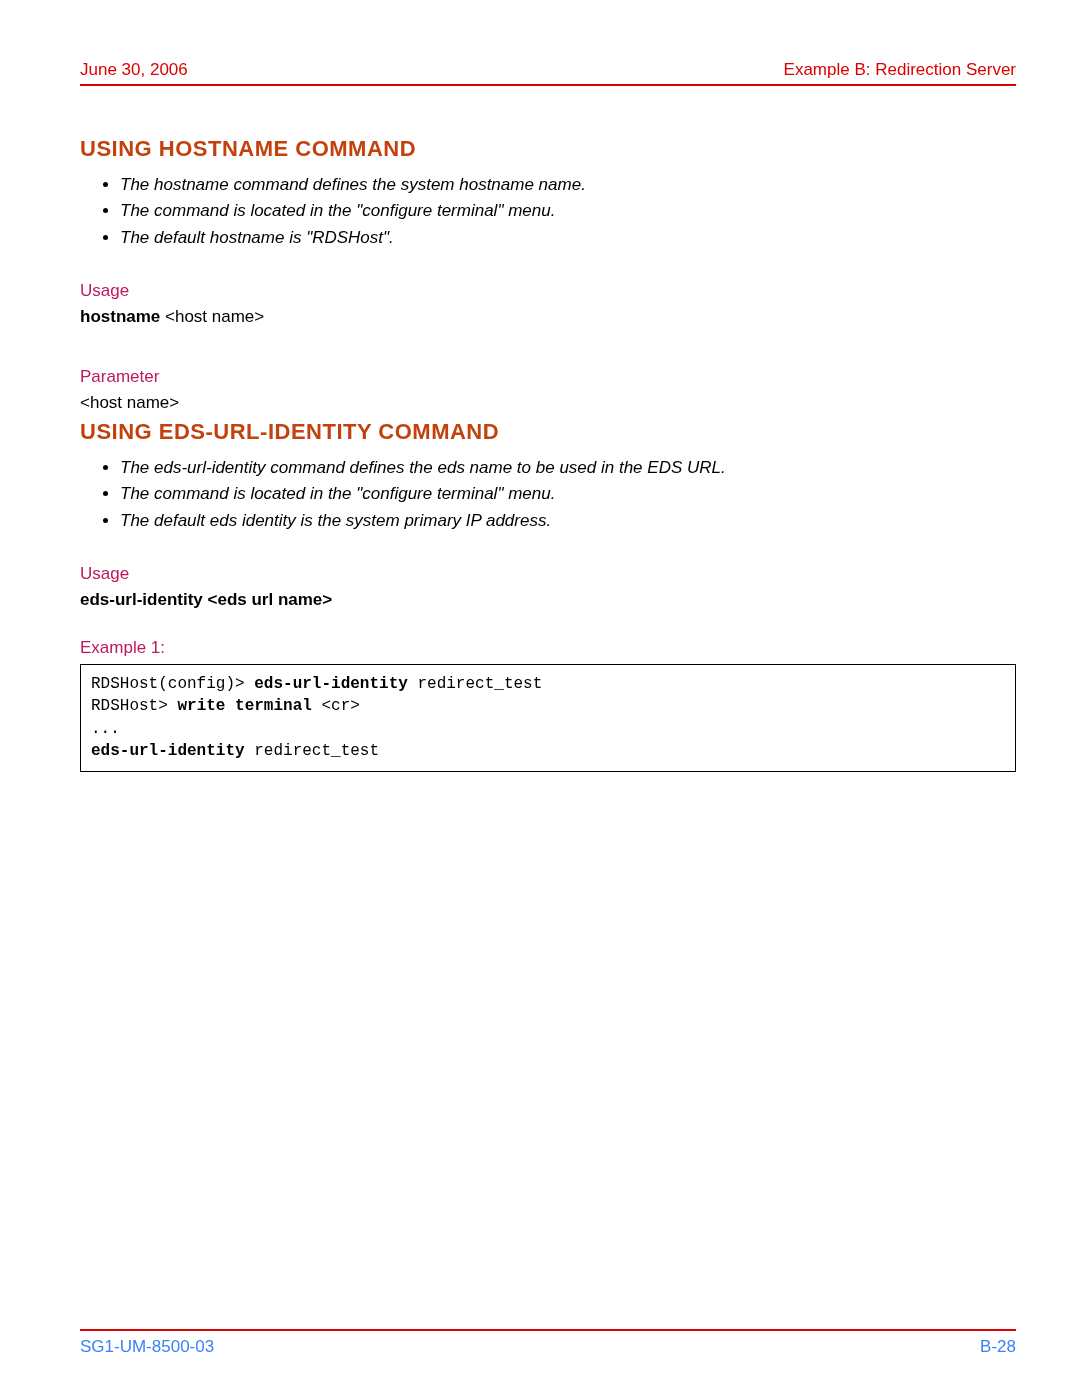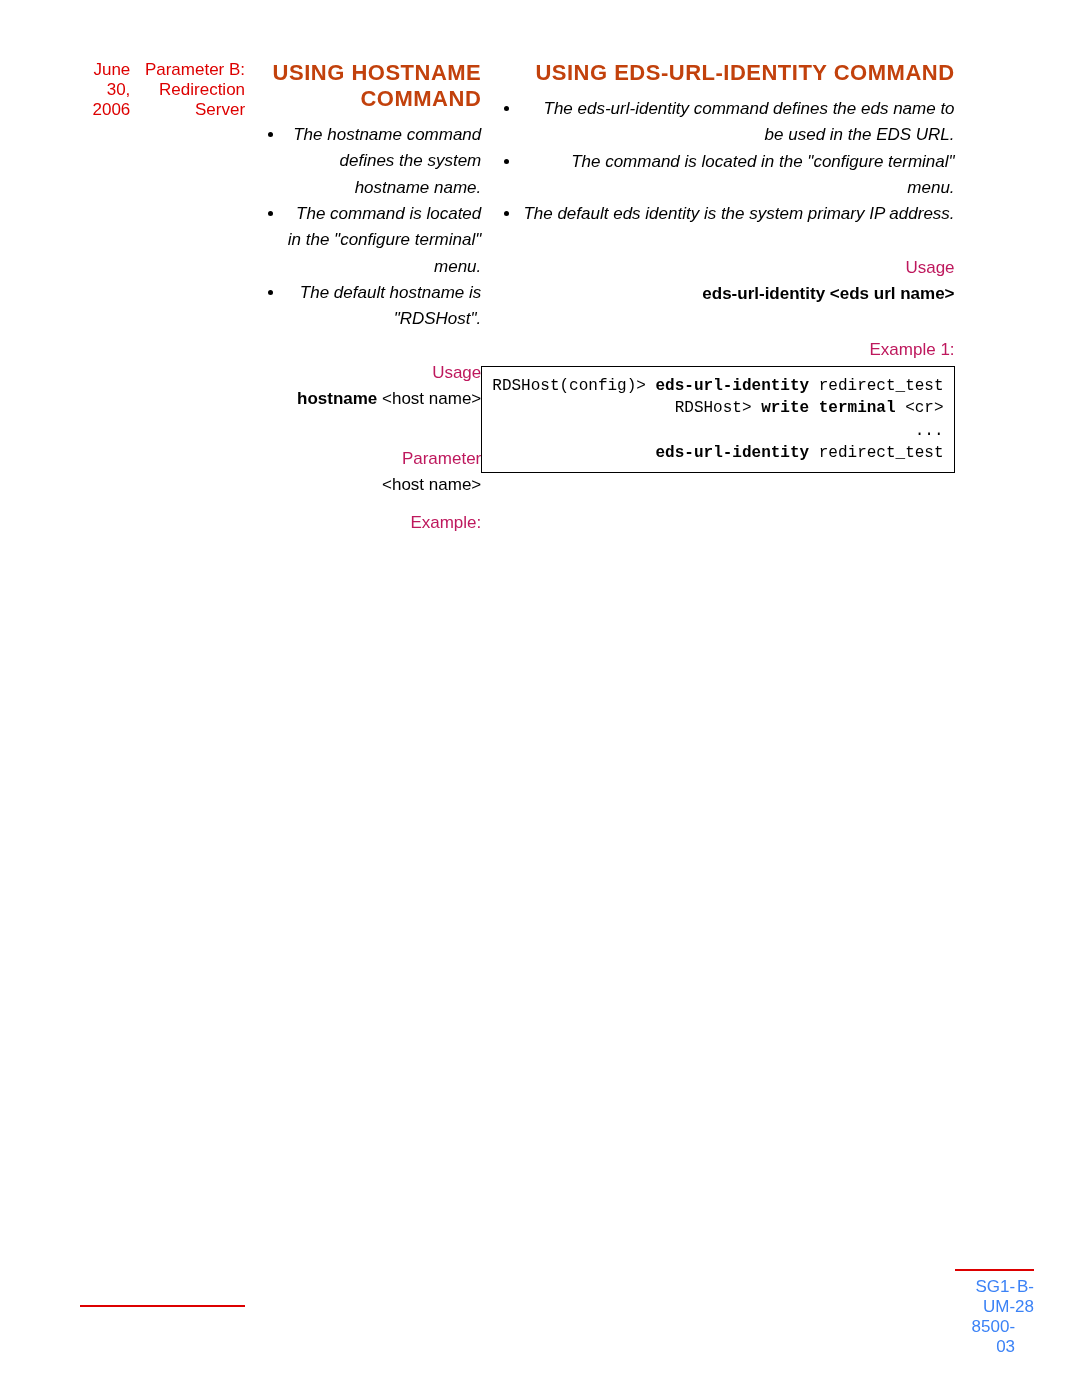--- a/index.html
+++ b/index.html
@@ -6,25 +6,24 @@
     margin: 0;
     padding: 0;
     font-family: Arial, Helvetica, sans-serif;
     background: #fff;
     color: #000;
   }
   .page {
     width: 1080px;
     height: 1397px;
     box-sizing: border-box;
-    padding: 60px 46px 40px 80px;
+    padding: 60px 64px 40px 80px;
     position: relative;
     display: flex;
-    flex-direction: row;
-    text-align: right;
+    flex-direction: column;
   }
   .header {
     display: flex;
     justify-content: space-between;
     font-size: 17px;
     color: #d00;
     padding-bottom: 4px;
     border-bottom: 2px solid #d00;
     margin-bottom: 50px;
   }
@@ -80,56 +79,55 @@
   }
   b { font-weight: bold; }
 </style>
 </head>
 <body>
 
 <div class="page">
 
   <div class="header">
     <span>June 30, 2006</span>
-    <span>Parameter B: Redirection Server</span>
+    <span>Example B: Redirection Server</span>
   </div>
 
   <div>
     <div class="section-title">USING HOSTNAME COMMAND</div>
     <ul class="bullets">
       <li>The hostname command defines the system hostname name.</li>
       <li>The command is located in the "configure terminal" menu.</li>
       <li>The default hostname is "RDSHost".</li>
     </ul>
 
     <div class="sub-label">Usage</div>
     <div class="usage-line">
       <b>hostname</b><span> &lt;host name&gt;</span>
     </div>
 
     <div class="sub-label" style="margin-top:40px">Parameter</div>
     <div class="usage-line">&lt;host name&gt;</div>
 
-    <div class="sub-label">Example:</div>
   </div>
 
   <div>
     <div class="section-title">USING EDS-URL-IDENTITY COMMAND</div>
     <ul class="bullets">
       <li>The eds-url-identity command defines the eds name to be used in the EDS URL.</li>
       <li>The command is located in the "configure terminal" menu.</li>
       <li>The default eds identity is the system primary IP address.</li>
     </ul>
 
     <div class="sub-label">Usage</div>
     <div class="usage-line">
       <b>eds-url-identity &lt;eds url name&gt;</b>
     </div>
 
-    <div class="sub-label" style="margin-top:36px">Example 1:</div>
+    <div class="sub-label" style="margin-top:28px">Example 1:</div>
     <div class="codebox codebox-last"><span>RDSHost(config)&gt; </span><b>eds-url-identity</b><span> redirect_test</span>
 <span>RDSHost&gt; </span><b>write terminal</b><span> &lt;cr&gt;</span>
 <span>...</span>
 <b>eds-url-identity</b><span> redirect_test</span></div>
   </div>
 
   <div class="footer">
     <span>SG1-UM-8500-03</span>
     <span>B-28</span>
   </div>

